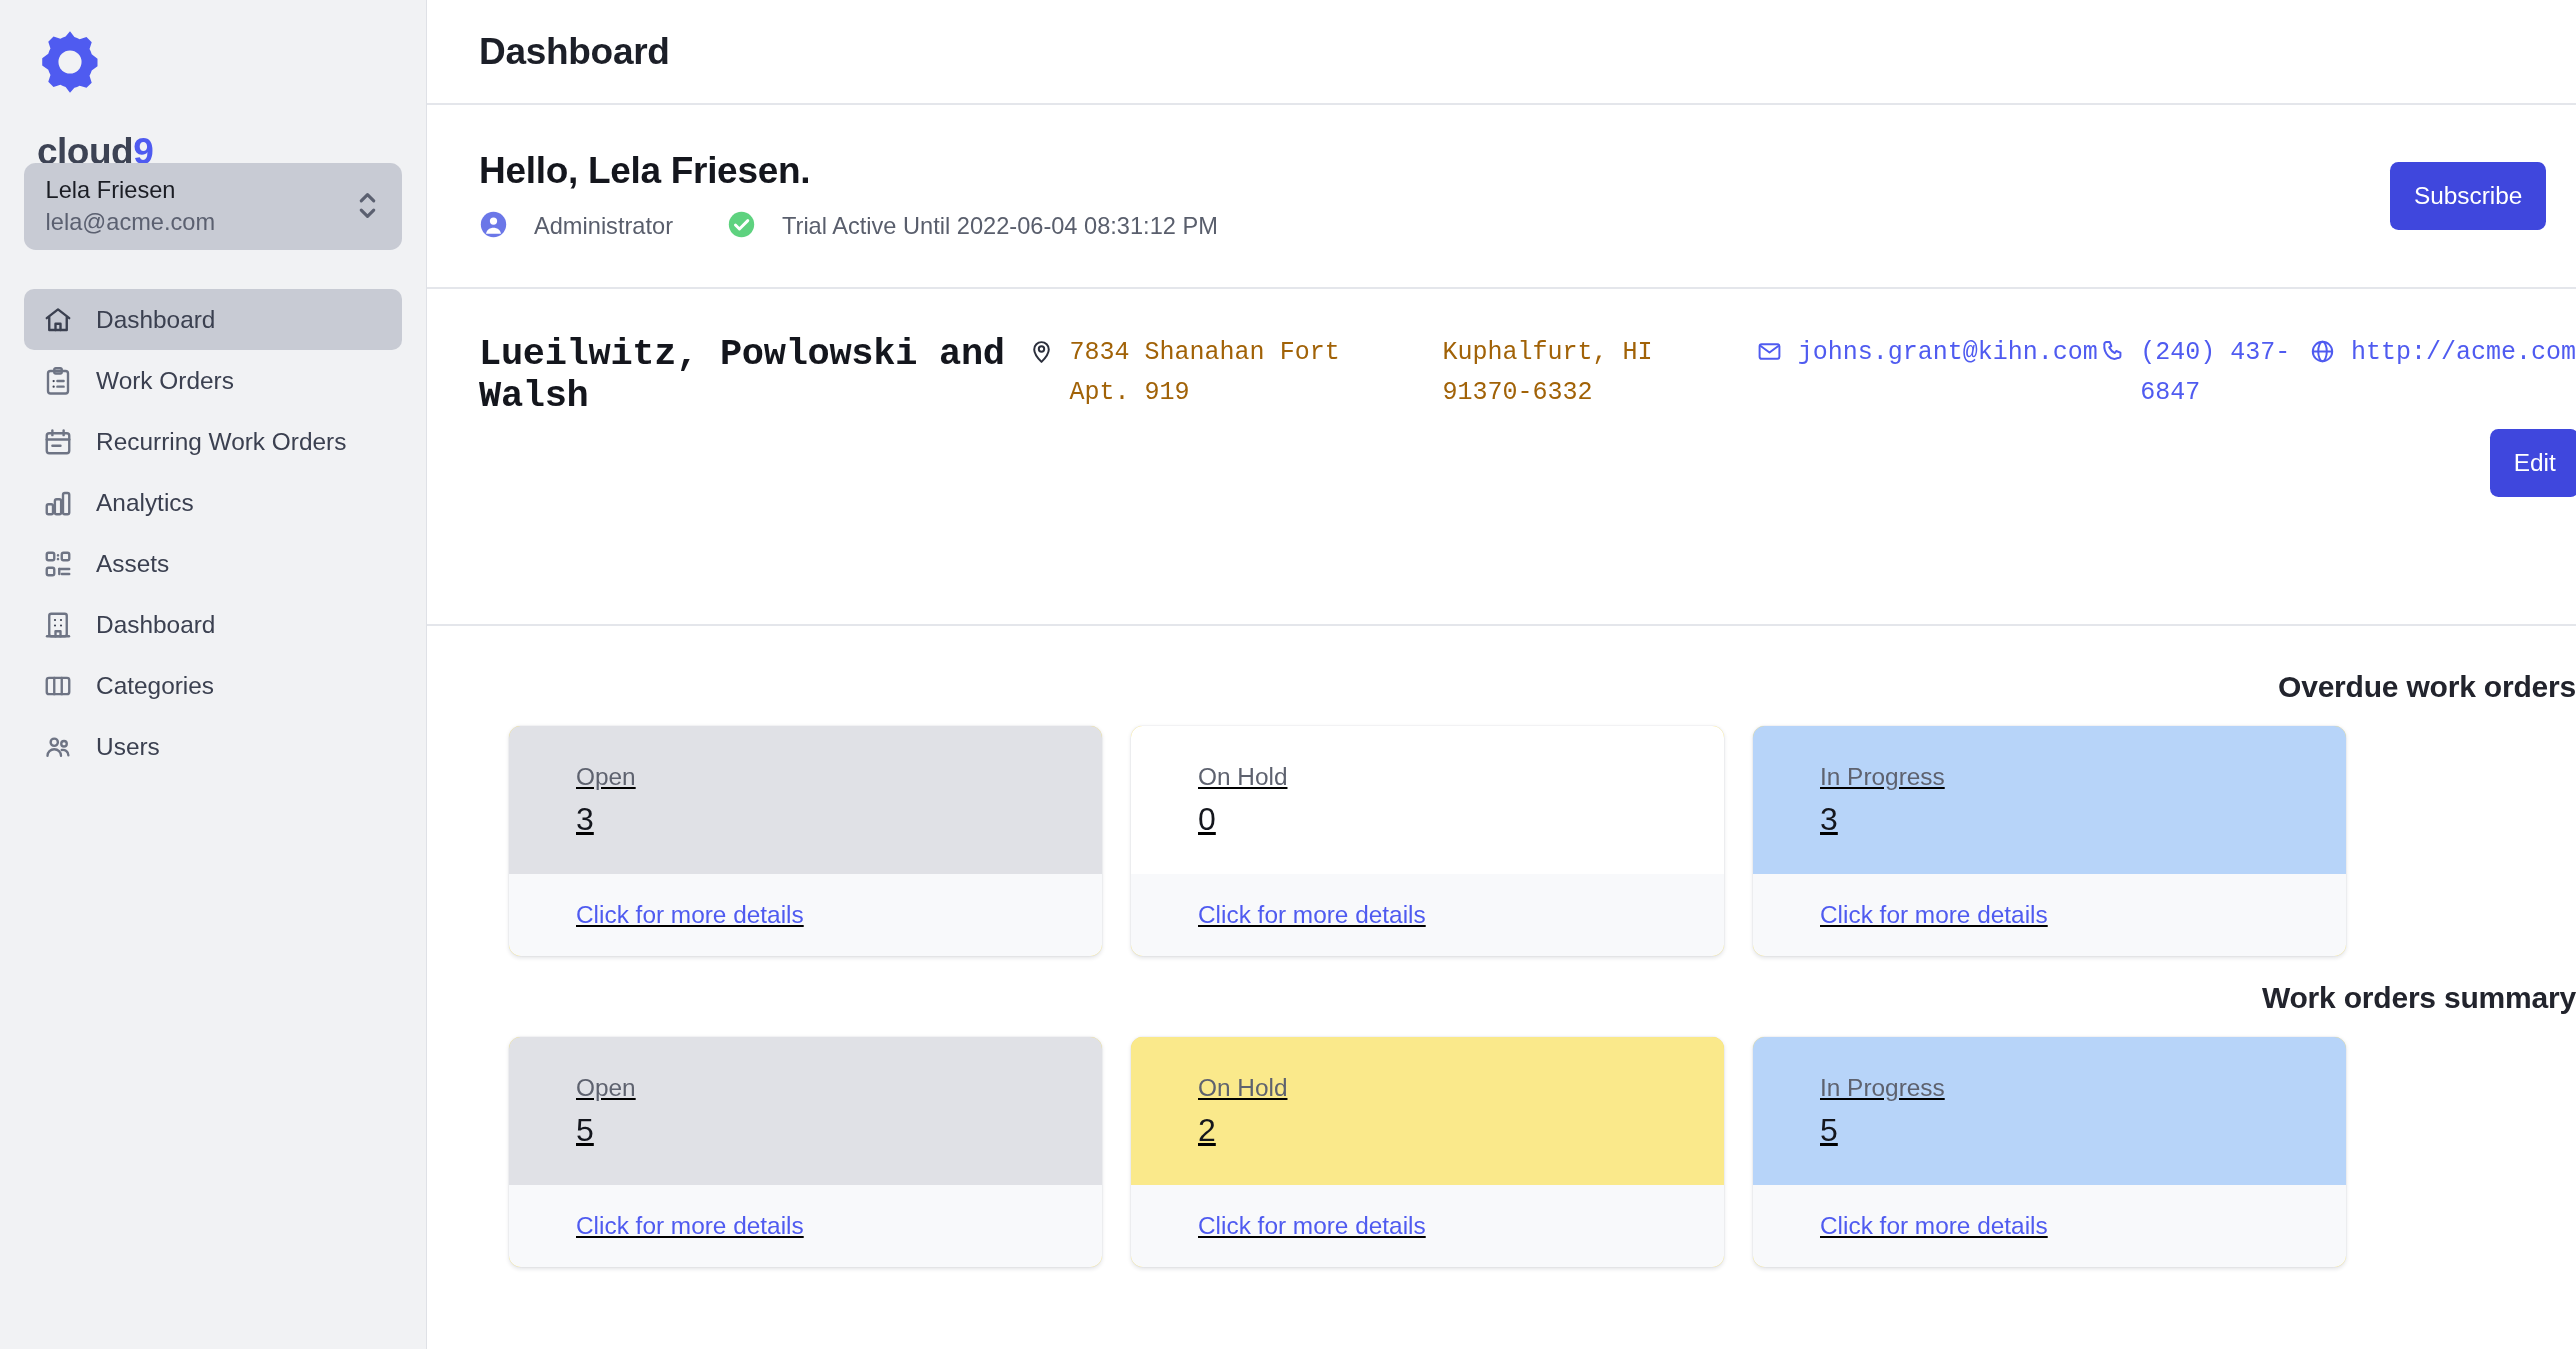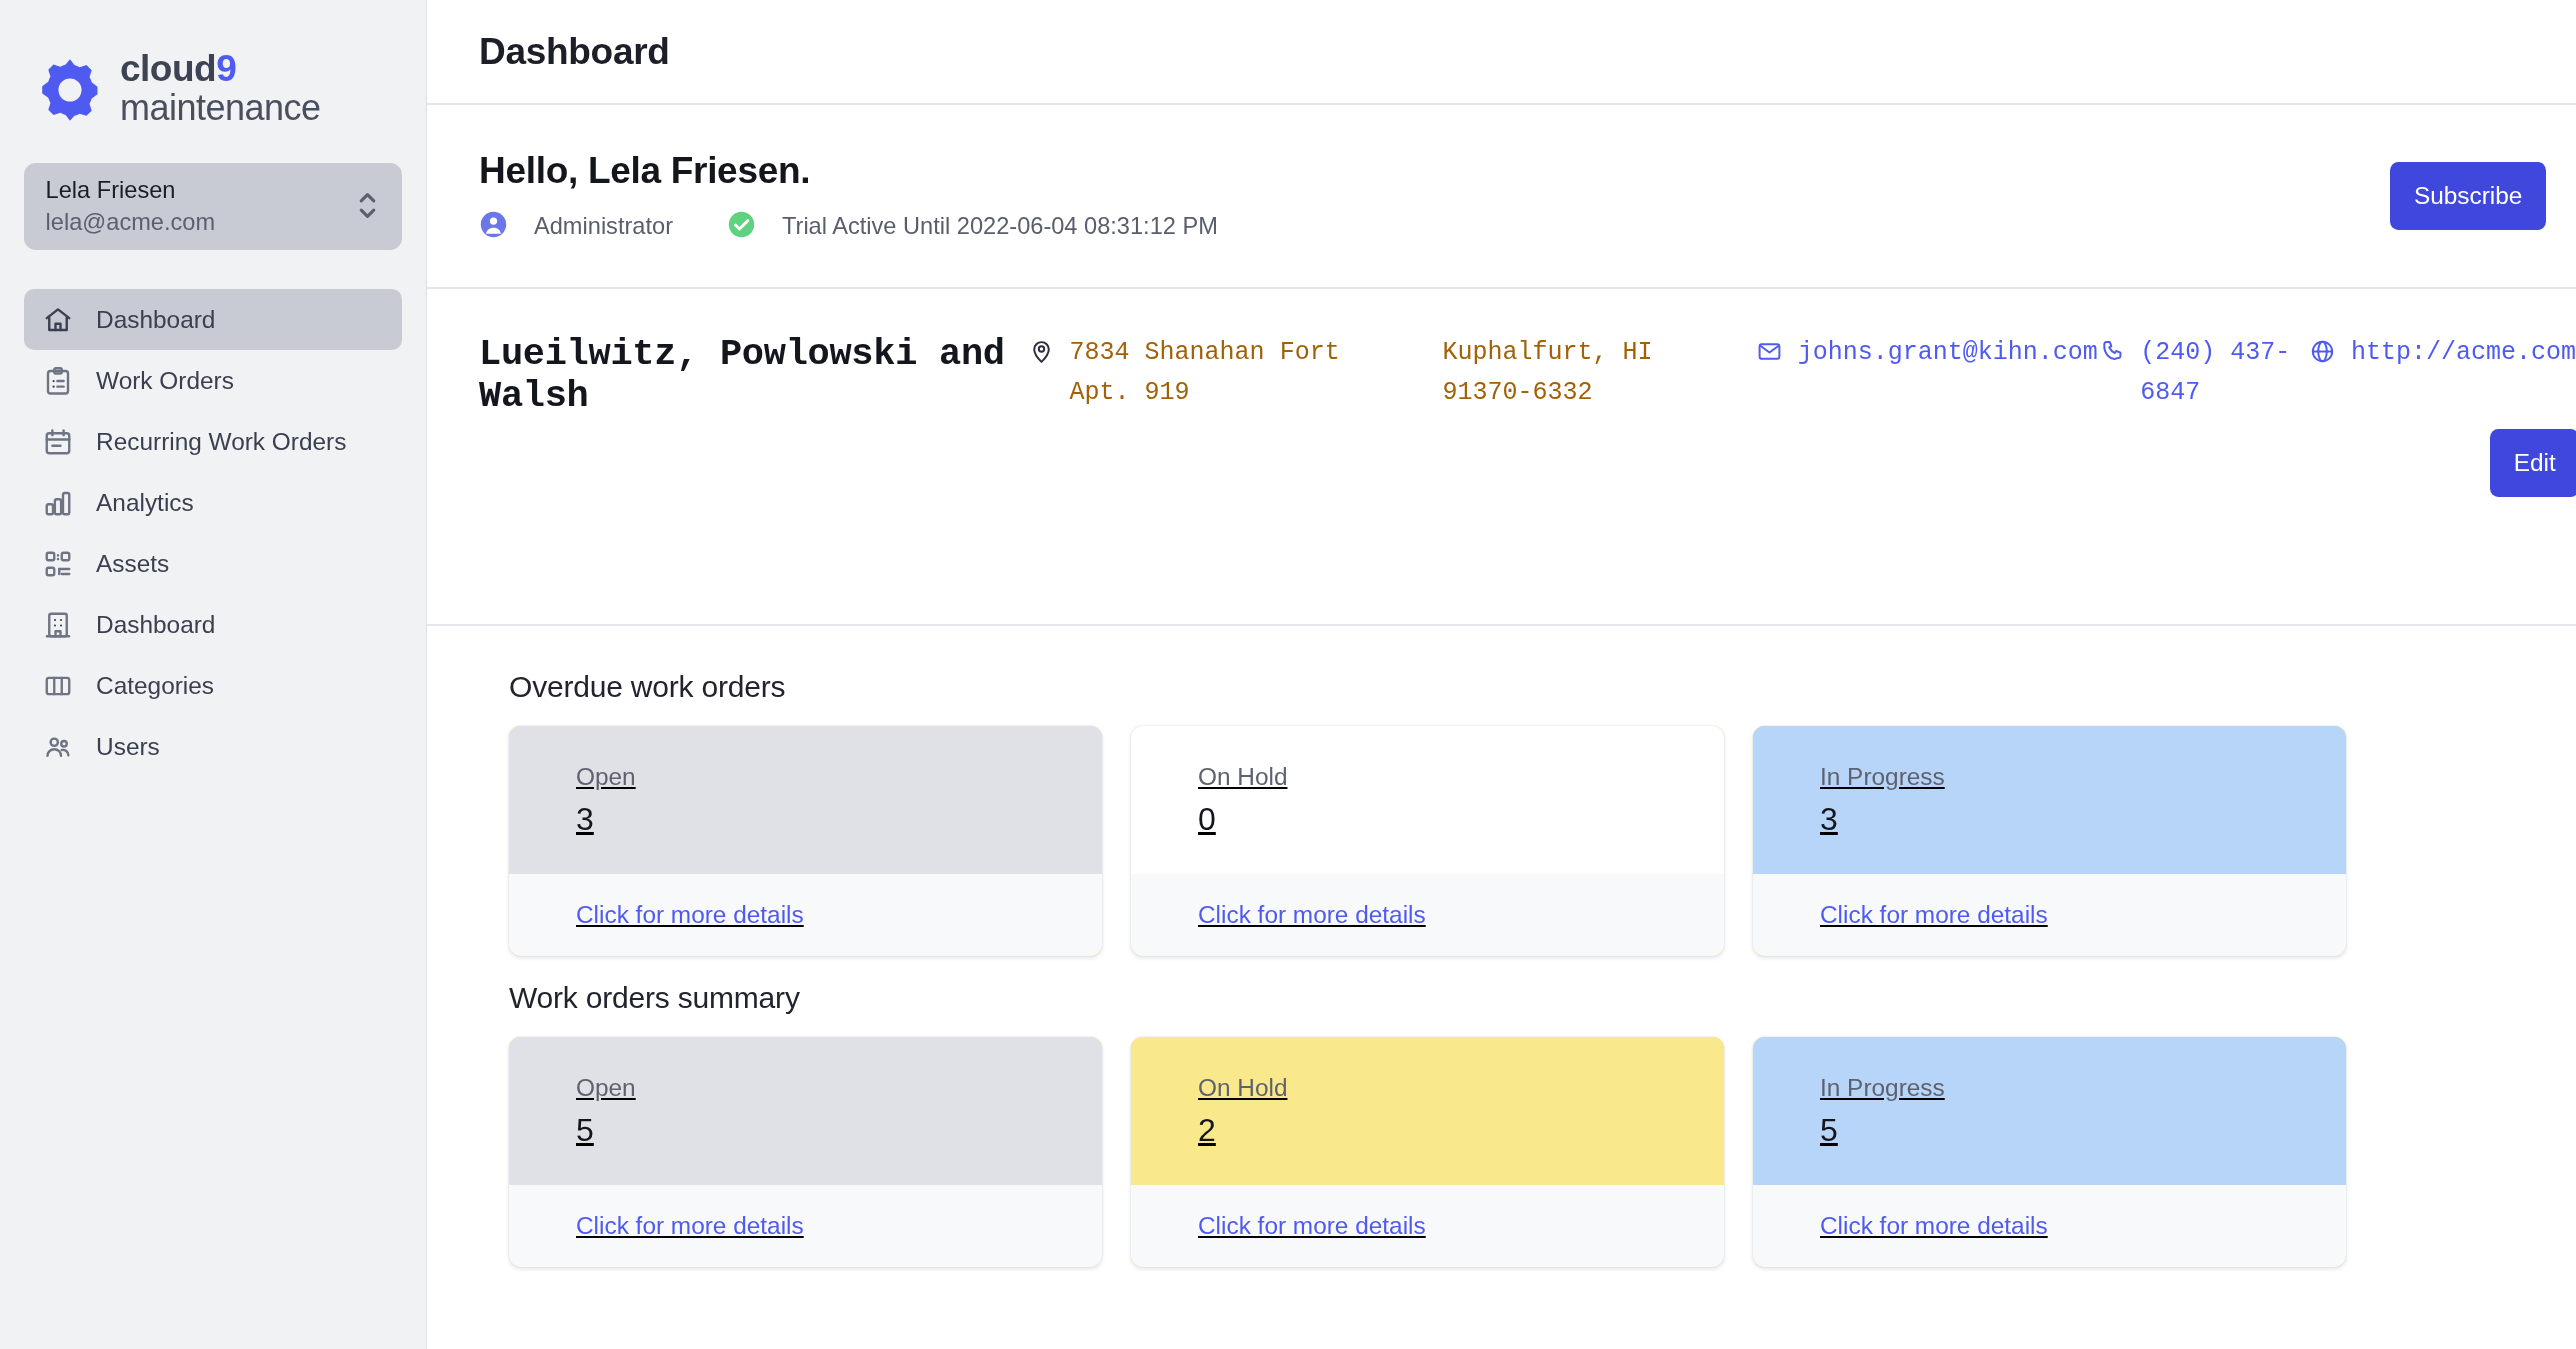--- a/index.html
+++ b/index.html
@@ -25,24 +25,25 @@
     flex: 0 0 427px;
     background: #f1f2f4;
     border-right: 1.7px solid #dfe1e6;
     padding: 0;
     display: flex;
     flex-direction: column;
   }
 
   .brand {
     display: flex;
-    align-items: flex-end;
-    gap: 17px;
+    align-items: flex-start;
+    gap: 35px;
     padding: 29px 0 0 37px;
     height: 126px;
+    flex-direction: column;
   }
   .brand-mark { flex: 0 0 auto; }
   .brand-text {
     display: flex;
     flex-direction: column;
     line-height: 1.0;
   }
   .brand-line1 {
     font-size: 37px;
     font-weight: 700;
@@ -168,23 +169,24 @@
   
   .cards-area {
     flex: 1 1 auto;
     padding: 44px 0 0 52px;
     overflow: hidden;
   }
   .section { margin-bottom: 15px; }
   .section-title {
     font-size: 30px;
     color: #22242d;
-    font-weight: 400;
+    font-weight: 700;
     letter-spacing: -0.2px;
     margin: 0 0 22px 30px;
+    text-align: right;
   }
   .card-grid {
     display: flex;
     gap: 29px;
     margin-left: 30px;
   }
   .stat-card {
     width: 593px;
     flex: 0 0 593px;
     border-radius: 11.8px;

